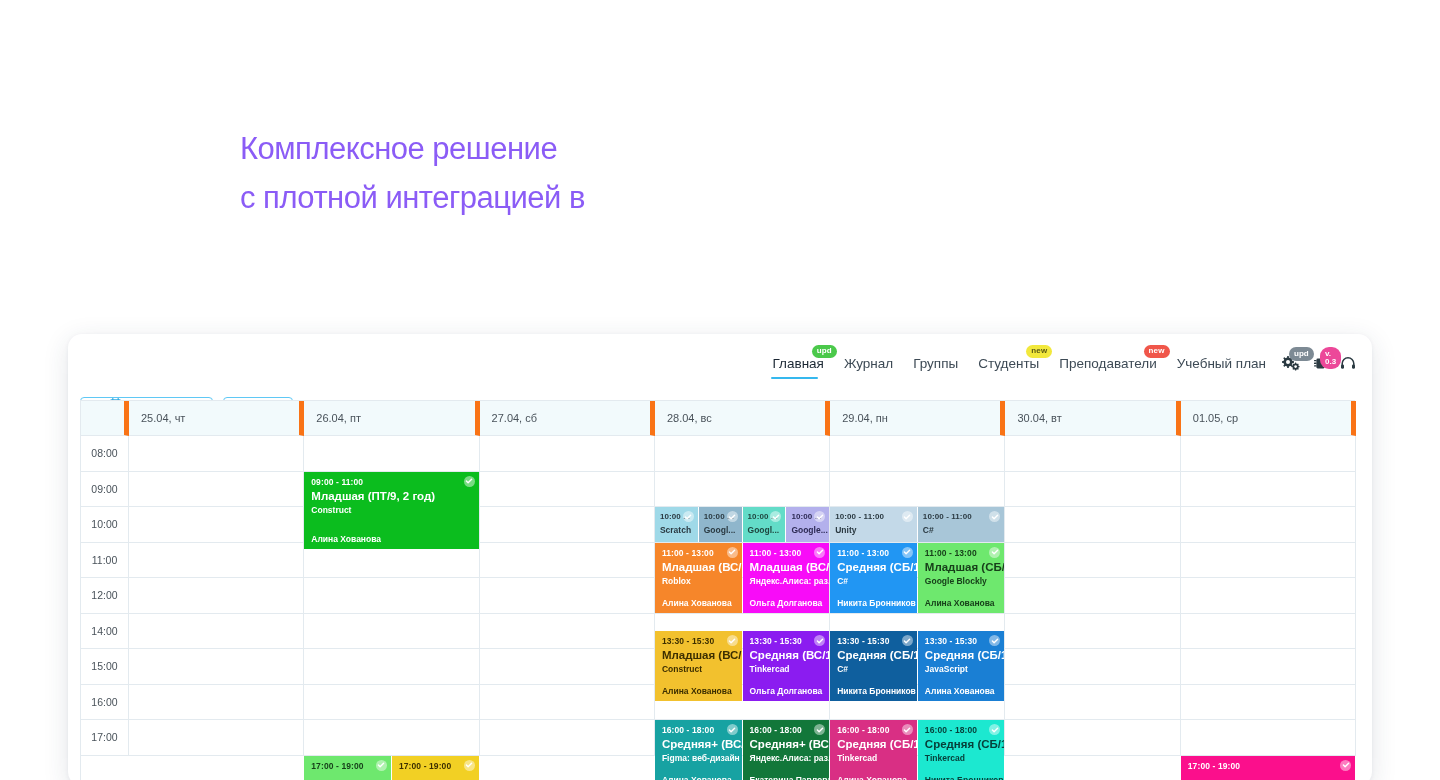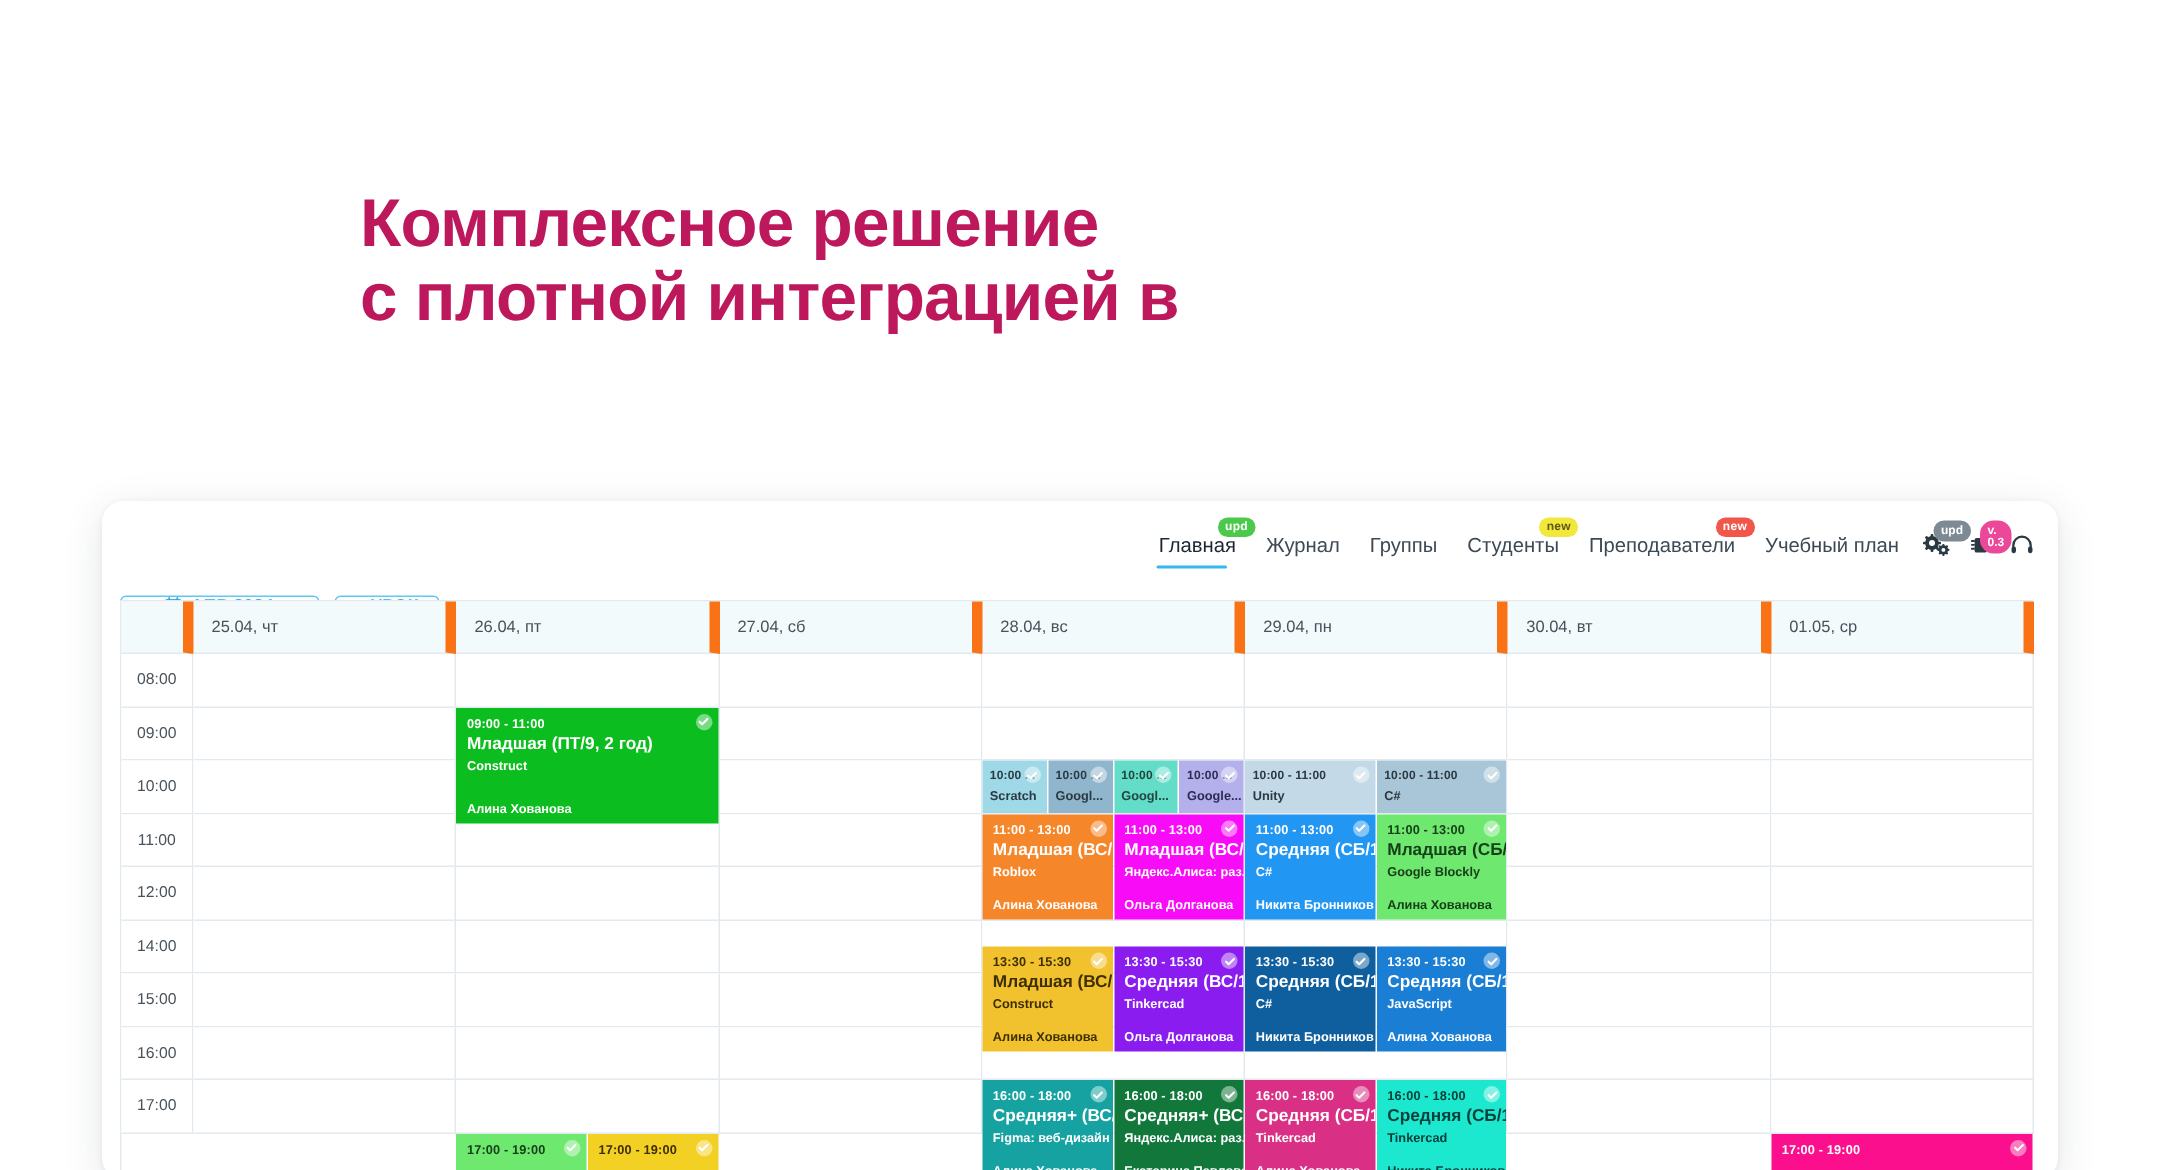--- a/index.html
+++ b/index.html
@@ -8,23 +8,23 @@
     background: #ffffff;
     font-family: "Liberation Sans", "DejaVu Sans", sans-serif;
     overflow: hidden;
   }
   .page { position: relative; width: 1440px; height: 780px; }
 
   
   .hero-title {
     position: absolute; left: 240px; top: 124px;
     width: 620px;
-    font-size: 45px; line-height: 49px;
-    font-weight: 700; letter-spacing: -0.5px;
-    color: #be185d;
+    font-size: 31px; line-height: 49px;
+    font-weight: 400; letter-spacing: -0.5px;
+    color: #8b5cf6;
   }
   .hero-title .ln { display: block; white-space: nowrap; }
 
   
   .app-card {
     position: absolute; left: 68px; top: 334px;
     width: 1304px; height: 452px;
     background: #ffffff;
     border-radius: 14px;
     box-shadow: 0 6px 26px rgba(35,55,80,0.13), 0 1px 4px rgba(35,55,80,0.06);
@@ -101,21 +101,21 @@
   
   .cal {
     position: absolute; left: 12px; top: 66px;
     width: 1275px; height: 380px;
     border: 1px solid #e3eaef;
     border-right: none; border-bottom: none;
     background: #fff;
   }
   .cal-head { display: flex; height: 35px; background: #f2fafc; }
   .cal-head .cell {
-    border-right: 7px solid #f97316;
+    border-right: 5px solid #f97316;
     border-bottom: 1px solid #e3eaef;
     display: flex; align-items: center;
     padding-left: 12px;
     font-size: 11px; color: #49525a;
   }
   .time-col-head { width: 48px; flex: none; padding-left: 0 !important; }
   .day-col { width: 175.3px; flex: none; }
 
   .cal-body { position: relative; }
   .row {

